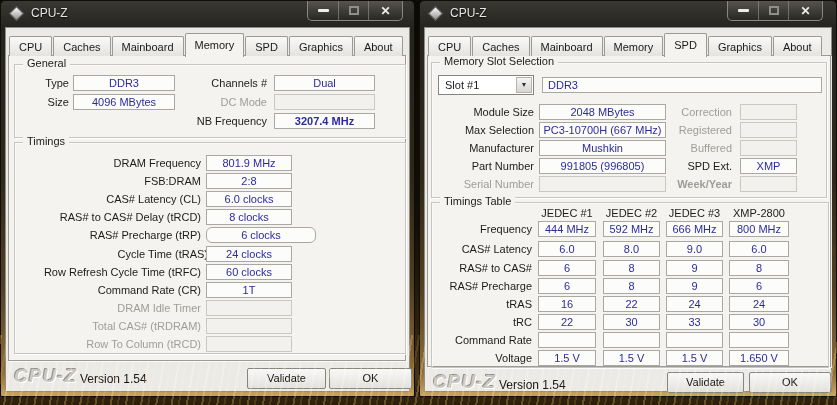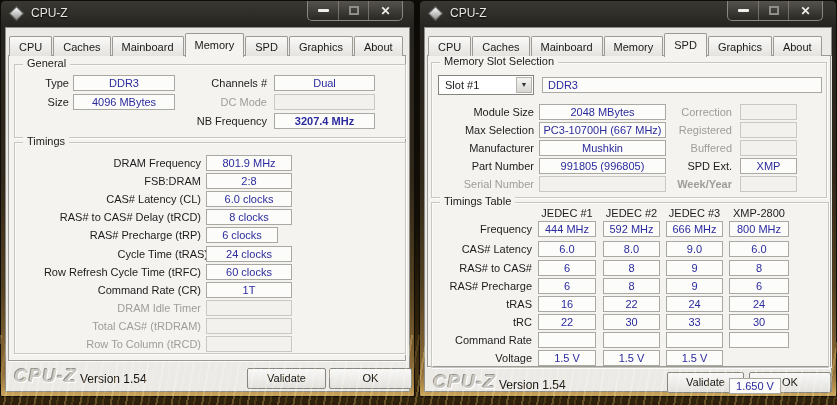--- a/index.html
+++ b/index.html
@@ -112,21 +112,21 @@
       <span class="grp-title">Timings</span>
       <div class="lbl" style="left:4px;top:12px;width:182px;">DRAM Frequency</div>
       <div class="fld" style="left:191px;top:12px;width:86px;">801.9 MHz</div>
       <div class="lbl" style="left:4px;top:30px;width:182px;">FSB:DRAM</div>
       <div class="fld" style="left:191px;top:30px;width:86px;">2:8</div>
       <div class="lbl" style="left:4px;top:48px;width:182px;">CAS# Latency (CL)</div>
       <div class="fld" style="left:191px;top:48px;width:86px;">6.0 clocks</div>
       <div class="lbl" style="left:4px;top:66px;width:182px;">RAS# to CAS# Delay (tRCD)</div>
       <div class="fld" style="left:191px;top:66px;width:86px;">8 clocks</div>
       <div class="lbl" style="left:4px;top:84px;width:182px;">RAS# Precharge (tRP)</div>
-      <div class="fld" style="left:191px;top:84px;width:72px;">6 clocks</div>
+      <div class="fld" style="left:191px;top:84px;width:110px;border-radius:6px;">6 clocks</div>
       <div class="lbl" style="left:11px;top:103px;width:182px;">Cycle Time (tRAS)</div>
       <div class="fld" style="left:191px;top:103px;width:86px;">24 clocks</div>
       <div class="lbl" style="left:4px;top:121px;width:182px;">Row Refresh Cycle Time (tRFC)</div>
       <div class="fld" style="left:191px;top:121px;width:86px;">60 clocks</div>
       <div class="lbl" style="left:4px;top:139px;width:182px;">Command Rate (CR)</div>
       <div class="fld" style="left:191px;top:139px;width:86px;">1T</div>
       <div class="lbl dis" style="left:4px;top:157px;width:182px;">DRAM Idle Timer</div>
       <div class="fld dis" style="left:191px;top:157px;width:86px;"></div>
       <div class="lbl dis" style="left:4px;top:175px;width:182px;">Total CAS# (tRDRAM)</div>
       <div class="fld dis" style="left:191px;top:175px;width:86px;"></div>
@@ -246,21 +246,21 @@
       <div class="lbl" style="left:0px;top:129px;width:100px;">Command Rate</div>
       <div class="fld" style="left:106px;top:129px;width:58px;"></div>
       <div class="fld" style="left:171px;top:129px;width:57px;"></div>
       <div class="fld" style="left:234px;top:129px;width:57px;"></div>
       <div class="fld" style="left:297px;top:129px;width:60px;"></div>
 
       <div class="lbl" style="left:0px;top:147px;width:100px;">Voltage</div>
       <div class="fld" style="left:106px;top:147px;width:58px;">1.5 V</div>
       <div class="fld" style="left:171px;top:147px;width:57px;">1.5 V</div>
       <div class="fld" style="left:234px;top:147px;width:57px;">1.5 V</div>
-      <div class="fld" style="left:297px;top:147px;width:52px;margin-top:28px;">1.650 V</div>
+      <div class="fld" style="left:297px;top:147px;width:60px;">1.650 V</div>
     </div>
 
     <div class="brand" style="left:8px;top:343px;">CPU-Z</div>
     <div class="version" style="left:74px;top:350px;">Version 1.54</div>
     <div class="btn" style="left:242px;top:344px;width:77px;">Validate</div>
     <div class="btn" style="left:324px;top:344px;width:82px;">OK</div>
   </div>
 </div>
 
 </body></html>

